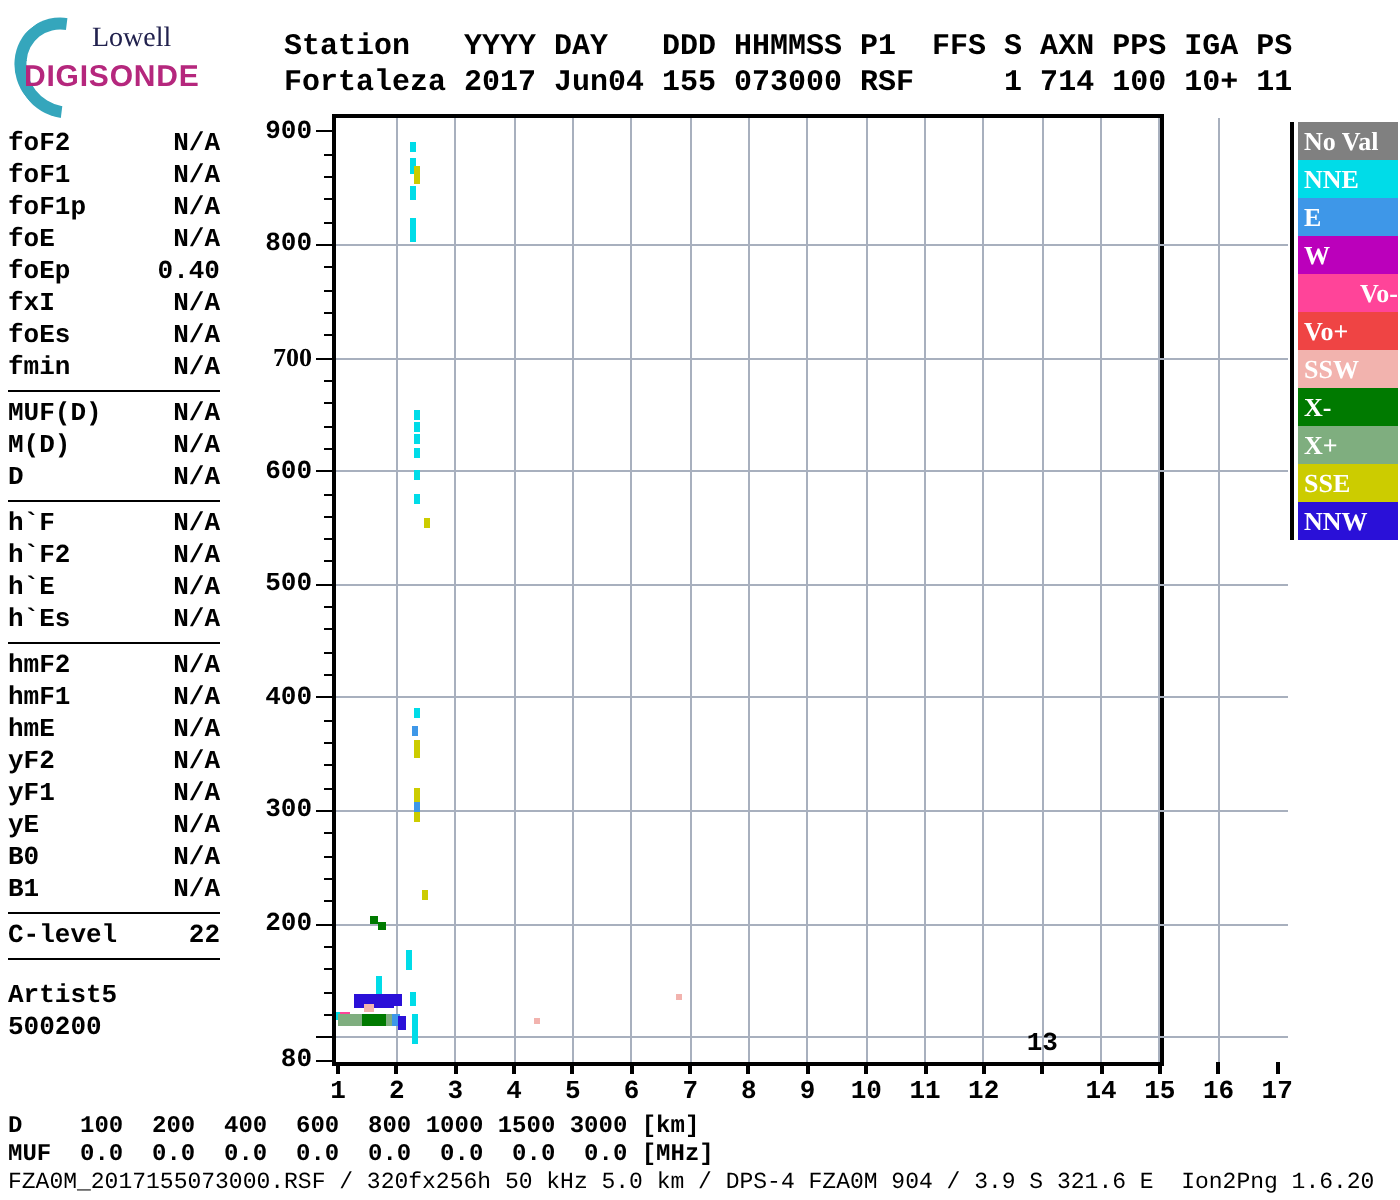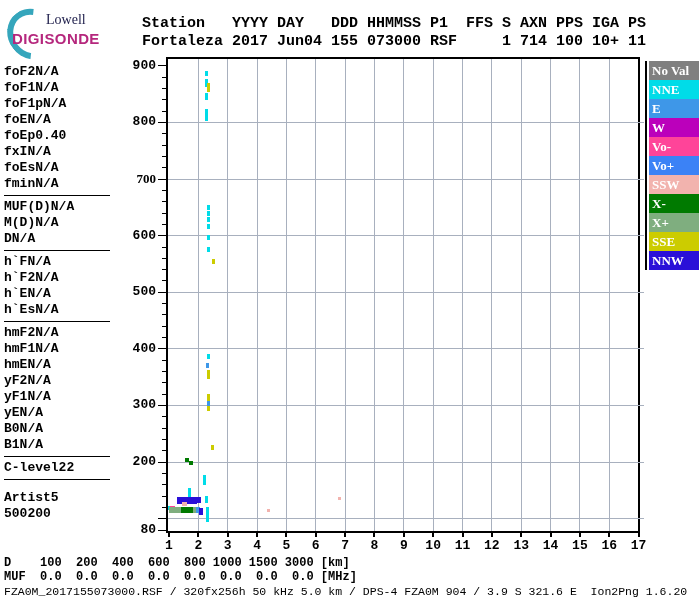--- a/index.html
+++ b/index.html
@@ -12,26 +12,26 @@
             transform:rotate(-38deg);}
   .logo-top{position:absolute;left:40px;top:6px;font-family:Liberation Serif, serif;
             font-size:14px;color:#22224e;}
   .logo-bottom{position:absolute;left:6px;top:24px;font-family:"Liberation Sans",sans-serif;
             font-weight:bold;font-size:15px;color:#B5277D;letter-spacing:.4px;}
   
   .hdr{position:absolute;left:142px;top:15px;font-size:15px;font-weight:bold;color:#000;
        line-height:18px;white-space:pre;}
   
   .panel{position:absolute;left:4px;top:64px;width:106px;font-size:13px;font-weight:bold;color:#000;}
-  .prow{display:flex;height:16px;line-height:16px;}
+  .prow{display:flex;justify-content:space-between;height:16px;line-height:16px;}
   .pdiv{height:1px;background:#000;margin:3px 0;}
   .pfoot{margin-top:10px;}
   .pfoot .prow{justify-content:flex-start;}
   
-  .plot{position:absolute;left:166px;top:57px;width:474px;height:476px;border:2px solid #000;
+  .plot{position:absolute;left:166px;top:57px;width:416px;height:476px;border:2px solid #000;
         box-sizing:border-box;background:#fff;}
   .gl{position:absolute;background:#A8B0BE;}
   .tick{position:absolute;background:#000;}
   .ylab{position:absolute;width:30px;text-align:right;font-size:13px;font-weight:bold;line-height:14px;}
   .xlab{position:absolute;width:26px;text-align:center;font-size:13px;font-weight:bold;line-height:14px;}
   .pt{position:absolute;}
   
   .legendbar{position:absolute;left:645px;top:61px;width:2px;height:209px;background:#000;}
   .legend{position:absolute;left:649px;top:61px;width:50px;}
   .litem{height:19px;line-height:19px;color:#fff;font-family:"Liberation Serif",serif;
@@ -260,21 +260,21 @@
       <div class="xlab" style="left: 46.7px; top: 480px;">3</div>
       <div class="xlab" style="left: 76.05px; top: 480px;">4</div>
       <div class="xlab" style="left: 105.4px; top: 480px;">5</div>
       <div class="xlab" style="left: 134.75px; top: 480px;">6</div>
       <div class="xlab" style="left: 164.1px; top: 480px;">7</div>
       <div class="xlab" style="left: 193.45px; top: 480px;">8</div>
       <div class="xlab" style="left: 222.8px; top: 480px;">9</div>
       <div class="xlab" style="left: 252.15px; top: 480px;">10</div>
       <div class="xlab" style="left: 281.5px; top: 480px;">11</div>
       <div class="xlab" style="left: 310.85px; top: 480px;">12</div>
-      <div class="xlab" style="left: 340.2px; top: 480px;">13</div>
+      <div class="xlab" style="left: 340.2px; top: 456px;">13</div>
       <div class="xlab" style="left: 369.55px; top: 480px;">14</div>
       <div class="xlab" style="left: 398.9px; top: 480px;">15</div>
       <div class="xlab" style="left: 428.25px; top: 480px;">16</div>
       <div class="xlab" style="left: 457.6px; top: 480px;">17</div>
       <div class="pt" style="left: 37.3615px; top: 12.304px; width: 3px; height: 5px; background: rgb(0, 220, 232);"></div>
       <div class="pt" style="left: 37.3615px; top: 20.426px; width: 3px; height: 8px; background: rgb(0, 220, 232);"></div>
       <div class="pt" style="left: 38.829px; top: 24.454px; width: 3px; height: 9px; background: rgb(204, 204, 0);"></div>
       <div class="pt" style="left: 37.3615px; top: 33.944px; width: 3px; height: 7px; background: rgb(0, 220, 232);"></div>
       <div class="pt" style="left: 37.3615px; top: 50.122px; width: 3px; height: 12px; background: rgb(0, 220, 232);"></div>
       <div class="pt" style="left: 38.829px; top: 145.88px; width: 3px; height: 5px; background: rgb(0, 220, 232);"></div>
@@ -311,22 +311,22 @@
       <div class="pt" style="left: 98.703px; top: 449.69px; width: 3px; height: 3px; background: rgb(242, 179, 174);"></div>
       <div class="pt" style="left: 170.317px; top: 437.804px; width: 3px; height: 3px; background: rgb(242, 179, 174);"></div>
     </div>
 
   <div class="legendbar"></div>
   <div class="legend">
       <div class="litem" style="background: rgb(128, 128, 128);">No Val</div>
       <div class="litem" style="background: rgb(0, 220, 232);">NNE</div>
       <div class="litem" style="background: rgb(62, 151, 232);">E</div>
       <div class="litem" style="background: rgb(187, 0, 187);">W</div>
-      <div class="litem" style="background: rgb(255, 68, 153);">Vo-</div>
-      <div class="litem" style="background: #3b82f6;">Vo+</div>
+      <div class="litem" style="background: rgb(255, 68, 153); text-align: right;">Vo-</div>
+      <div class="litem" style="background: #ef4444;">Vo+</div>
       <div class="litem" style="background: rgb(242, 179, 174);">SSW</div>
       <div class="litem" style="background: rgb(0, 122, 0);">X-</div>
       <div class="litem" style="background: rgb(127, 174, 127);">X+</div>
       <div class="litem" style="background: rgb(204, 204, 0);">SSE</div>
       <div class="litem" style="background: rgb(42, 16, 216);">NNW</div>
     </div>
 
   <div class="brow" style="top:556px">D    100  200  400  600  800 1000 1500 3000 [km]</div>
   <div class="brow" style="top:570px">MUF  0.0  0.0  0.0  0.0  0.0  0.0  0.0  0.0 [MHz]</div>
   <div class="status">FZA0M_2017155073000.RSF / 320fx256h 50 kHz 5.0 km / DPS-4 FZA0M 904 / 3.9 S 321.6 E  Ion2Png 1.6.20</div>

